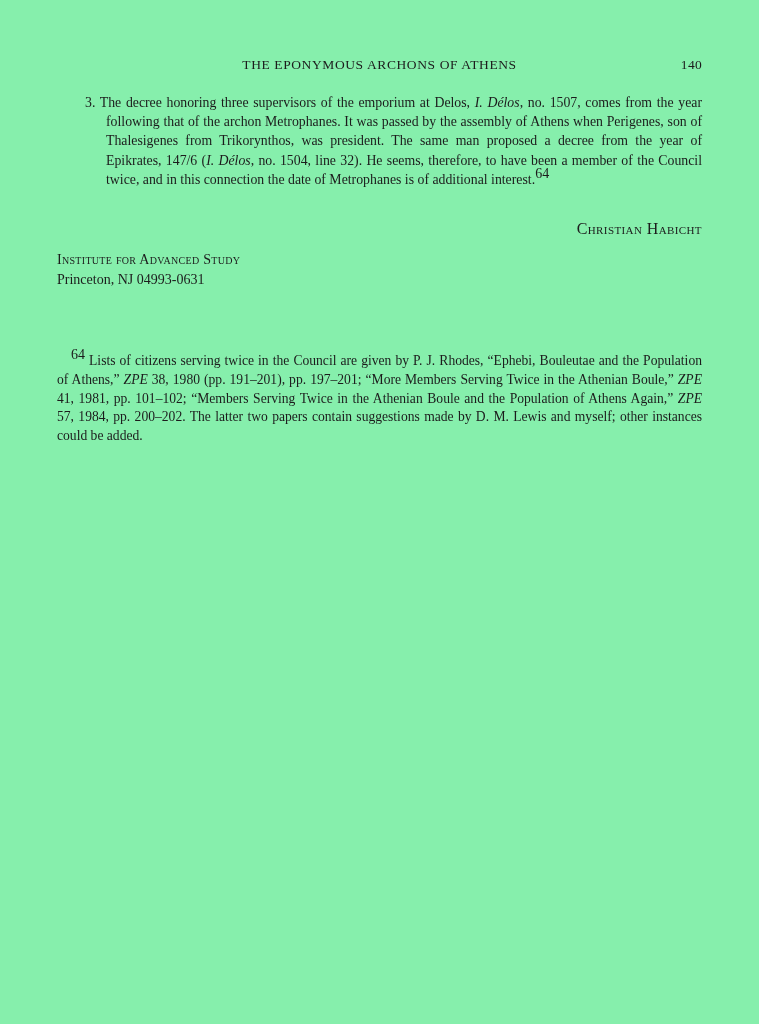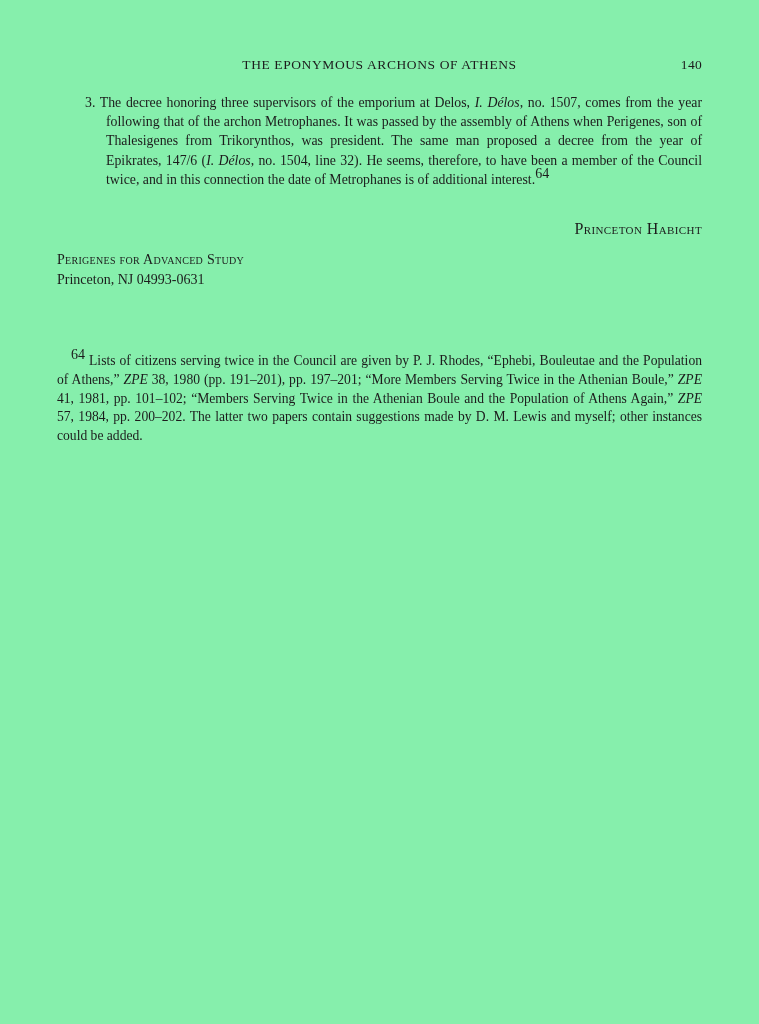--- a/index.html
+++ b/index.html
@@ -89,25 +89,25 @@
   <div class="content">
 
     <div class="running-head">
       <div class="running-title">THE EPONYMOUS ARCHONS OF ATHENS</div>
       <div class="running-pagenum">140</div>
     </div>
 
     <p class="body-para"><span>3.</span><span><span> The decree honoring three supervisors of the emporium at Delos, </span><i>I. Délos</i><span>, no. 1507, comes from the year following that of the archon Metrophanes. It was passed by the assembly of Athens when Perigenes, son of Thalesigenes from Trikorynthos, was president. The same man proposed a decree from the year of Epikrates, 147/6 (</span><i>I. Délos</i><span>, no. 1504, line 32). He seems, therefore, to have been a member of the Council twice, and in this connection the date of Metrophanes is of additional interest.</span><sup>64</sup></span></p>
 
     <div class="signature">
-      <span class="smallcaps">Princeton Habicht</span>
+      <span class="smallcaps">Christian Habicht</span>
     </div>
 
     <div class="affiliation">
-      <div class="affil-line1">Perigenes for Advanced Study</div>
+      <div class="affil-line1">Institute for Advanced Study</div>
       <div class="affil-line2">Princeton, NJ 04993-0631</div>
     </div>
 
     <div class="footnote">
       <p class="footnote-text" style="margin:0"><sup>64</sup><span> Lists of citizens serving twice in the Council are given by P. J. Rhodes, “Ephebi, Bouleutae and the Population of Athens,” </span><i>ZPE</i><span> 38, 1980 (pp. 191–201), pp. 197–201; “More Members Serving Twice in the Athenian Boule,” </span><i>ZPE</i><span> 41, 1981, pp. 101–102; “Members Serving Twice in the Athenian Boule and the Population of Athens Again,” </span><i>ZPE</i><span> 57, 1984, pp. 200–202. The latter two papers contain suggestions made by D. M. Lewis and myself; other instances could be added.</span></p>
     </div>
 
   </div>
 </div>
 

